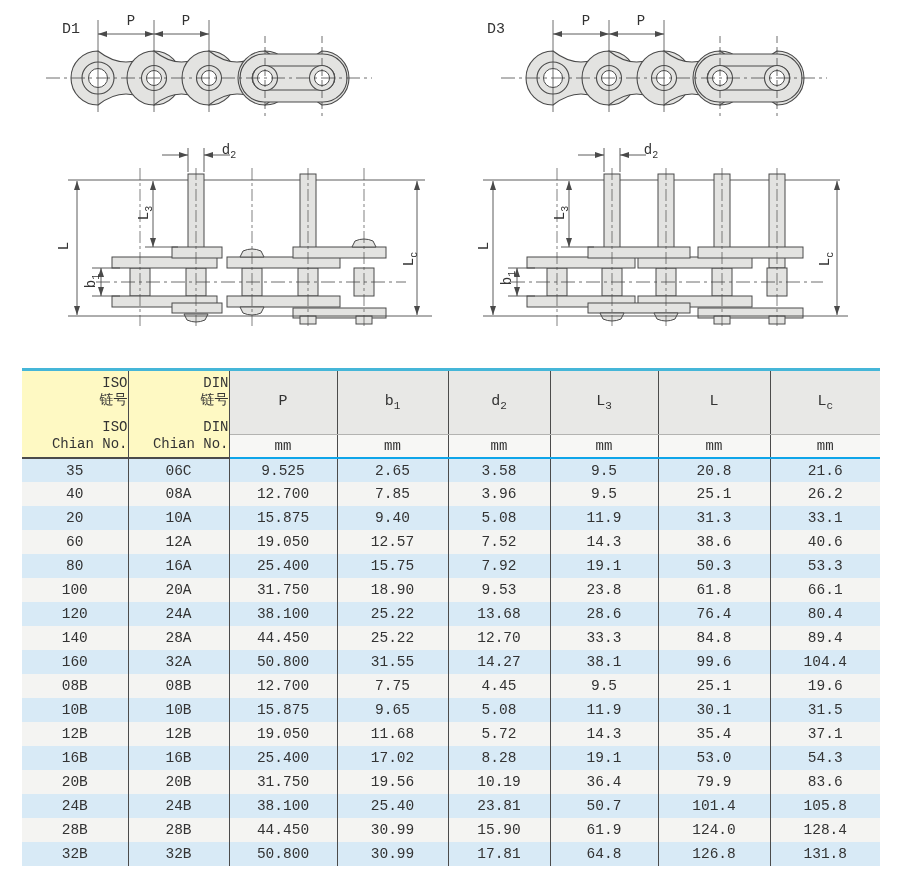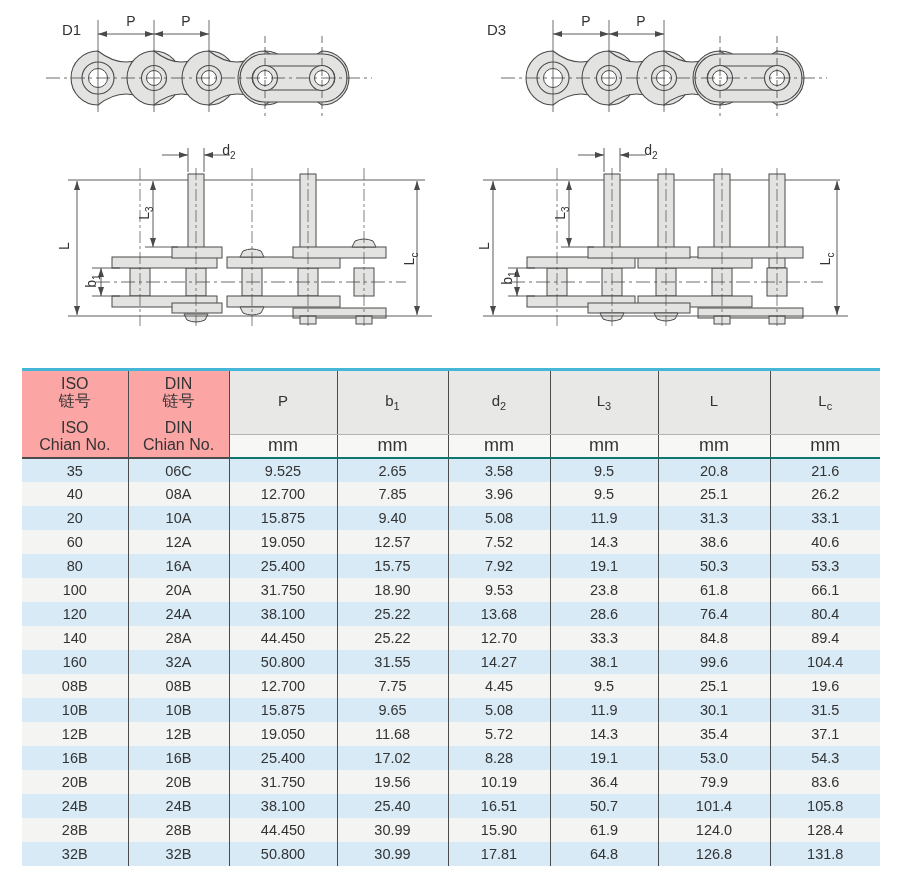--- a/index.html
+++ b/index.html
@@ -1,41 +1,41 @@
 <!DOCTYPE html>
 <html><head>
 <meta charset="utf-8">
 <style>
   * { margin:0; padding:0; box-sizing:border-box; }
   html,body { background:#fff; }
   body { font-family:"Liberation Sans","DejaVu Sans",sans-serif; color:#333; }
-  .canvas { position:relative; width:901px; height:882px; background:#ffffff; overflow:hidden; }
+  .canvas { position:relative; width:901px; height:882px; background:#ffffff; overflow:hidden;font-family:Liberation Mono, monospace; }
 
   
   .dg { position:absolute; }
   .dg-label { position:absolute; font-size:15px; color:#333; }
   .dim-label { position:absolute; width:34px; height:18px; text-align:center;
                font-size:14px; color:#333; line-height:18px; }
   .dim-label sub { font-size:10px; }
   .rot { transform:rotate(-90deg); }
 
   
   .spec-table { position:absolute; left:22px; top:368px; width:858px;
                 border-collapse:collapse; table-layout:fixed;
                 border-top:3px solid #45b6d8; font-size:14px; }
   .spec-table th, .spec-table td { border-right:1px solid #4b4b4b; text-align:center;
                 font-weight:normal; color:#333; }
   .spec-table th:last-child, .spec-table td:last-child { border-right:none; }
-  th.name-col { background:#fca5a5; border-bottom:2px solid #4b4b4b; vertical-align:middle;
-                font-size:16px; line-height:17px; padding:4px 0; }
+  th.name-col { background:#fef9c3; border-bottom:2px solid #4b4b4b; vertical-align:middle;
+                font-size:14px; line-height:17px; padding:4px 0;text-align:right; }
   th.name-col .gap { height:10px; }
   th.sym  { background:#e8e8e6; height:62px; font-size:15px;
             border-bottom:1px solid #b3b3b1; }
   th.sym sub { font-size:11px; }
-  th.unit { background:#f7f7f5; height:23px; border-bottom:2px solid #0f766e; font-size:18px;margin-left:17px; }
+  th.unit { background:#f7f7f5; height:23px; border-bottom:2px solid #0ea5e9; font-size:14px;margin-left:17px; }
   tbody td { height:24px; font-size:14.5px; }
   tr.row-odd  td { background:#d8eaf6; }
   tr.row-even td { background:#f4f4f2; }
 </style>
 </head>
 <body>
 
 <div class="canvas">
 
   <svg class="dg" id="plan-left" style="left:40px; top:8px;" width="420" height="118">
@@ -406,21 +406,21 @@
           <td>10.19</td>
           <td>36.4</td>
           <td>79.9</td>
           <td>83.6</td>
         </tr>
         <tr class="row-odd">
           <td>24B</td>
           <td>24B</td>
           <td>38.100</td>
           <td>25.40</td>
-          <td>16.51</td>
+          <td>23.81</td>
           <td>50.7</td>
           <td>101.4</td>
           <td>105.8</td>
         </tr>
         <tr class="row-even">
           <td>28B</td>
           <td>28B</td>
           <td>44.450</td>
           <td>30.99</td>
           <td>15.90</td>

